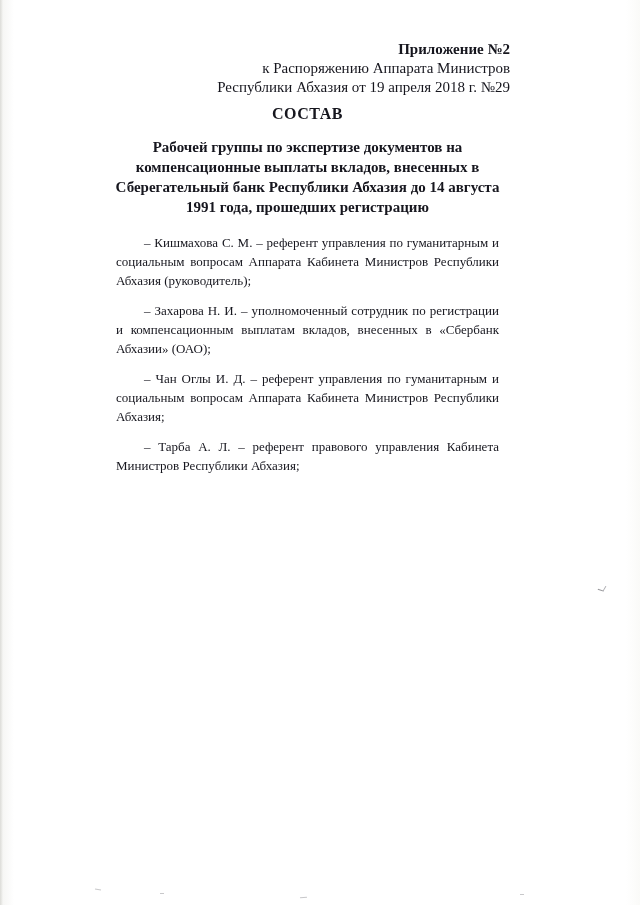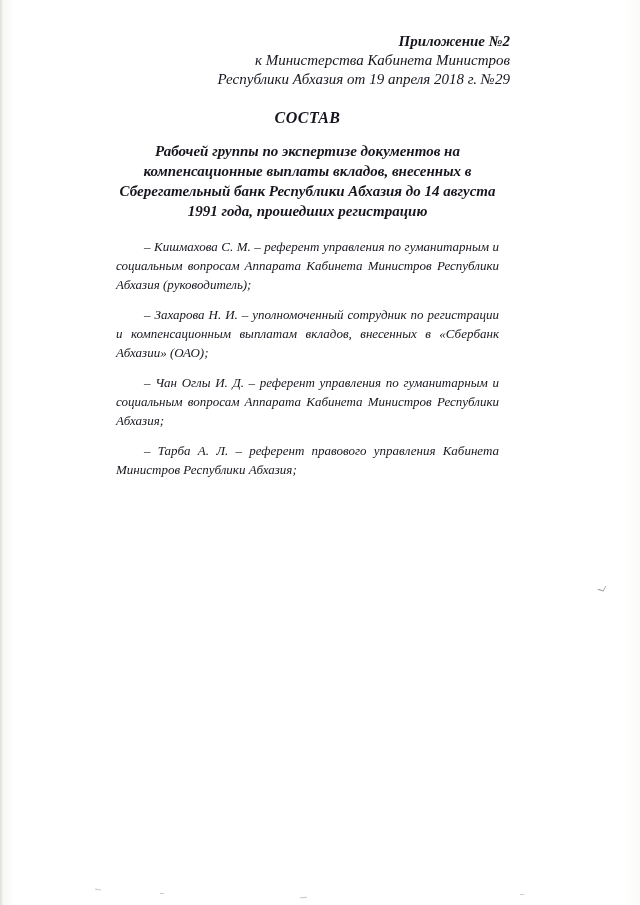--- a/index.html
+++ b/index.html
@@ -15,39 +15,38 @@
     position: relative;
     overflow: hidden;
   }
   .scan-page {
     position: absolute;
     inset: 0;
     background: linear-gradient(90deg, #f4f4f2 0px, #ffffff 14px, #ffffff 626px, #fafaf8 640px);
   }
   .content {
     position: relative;
-    padding: 32px 55px 0 105px; 
+    padding: 40px 55px 0 105px; 
     box-sizing: border-box;
     width: 565px;
-    font-style: italic;
   }
   .doc-header {
     text-align: right;
     font-size: 15px;
     line-height: 19px;
   }
   .doc-header .appendix {
     font-weight: bold;
   }
   .doc-title {
     text-align: center;
     font-weight: bold;
     font-size: 16px;
     letter-spacing: 0.5px;
-    margin: 20px 0 14px 0;
+    margin: 8px 0 14px 0;
   }
   .doc-subtitle {
     text-align: center;
     font-weight: bold;
     font-size: 15px;
     line-height: 20px;
     margin: 0 0 16px 0;
   }
   .doc-body p {
     margin: 11px;
@@ -90,21 +89,21 @@
 </head>
 <body>
 
 <div class="scan-page">
   <div class="edge-shadow-left"></div>
 
   <div class="content">
 
     <div class="doc-header">
       <div class="appendix">Приложение №2</div>
-      <div>к Министерства Кабинета Министров</div>
+      <div>к Распоряжению Аппарата Министров</div>
       <div>Республики Абхазия от 19 апреля 2018 г. №29</div>
     </div>
 
     <div class="doc-title">СОСТАВ</div>
 
     <p class="doc-subtitle">Рабочей группы по экспертизе документов на компенсационные выплаты вкладов, внесенных в Сберегательный банк Республики Абхазия до 14 августа 1991 года, прошедших регистрацию</p>
 
     <div class="doc-body">
       <p>– Кишмахова С. М. – референт управления по гуманитарным и социальным вопросам Аппарата Кабинета Министров Республики Абхазия (руководитель);</p>
       <p>– Захарова Н. И. – уполномоченный сотрудник по регистрации и компенсационным выплатам вкладов, внесенных в «Сбербанк Абхазии» (ОАО);</p>

